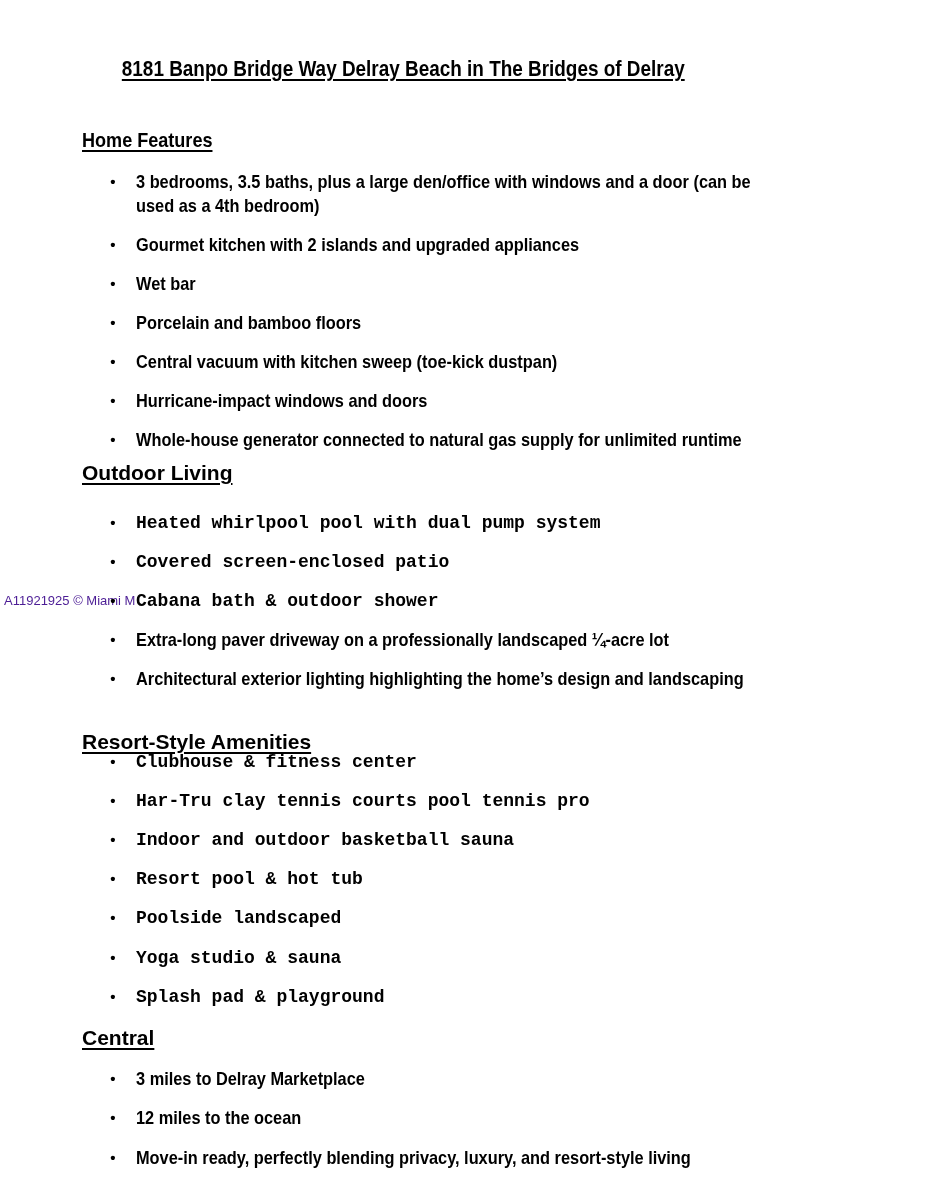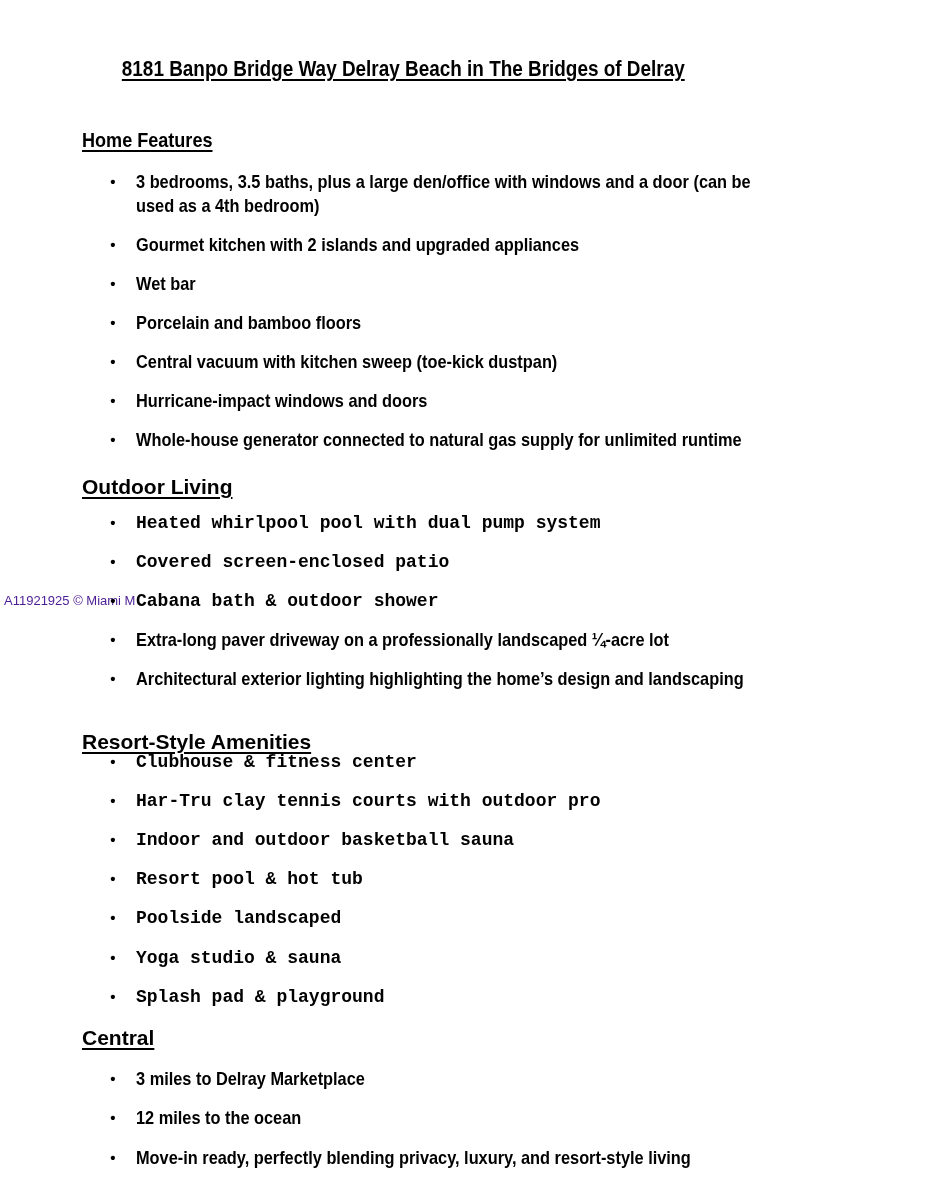--- a/index.html
+++ b/index.html
@@ -128,21 +128,21 @@
   </div>
   <div class="item narrow" style="top:389px;">
     <span class="bullet">•</span>
     <span class="text">Hurricane-impact windows and doors</span>
   </div>
   <div class="item narrow" style="top:428px;">
     <span class="bullet">•</span>
     <span class="text">Whole-house generator connected to natural gas supply for unlimited runtime</span>
   </div>
 
-  <div class="section-heading" style="top:474px;">Outdoor Living</div>
+  <div class="section-heading" style="top:460px;">Outdoor Living</div>
 
   <div class="item wide" style="top:511px;">
     <span class="bullet">•</span>
     <span class="text">Heated whirlpool pool with dual pump system</span>
   </div>
   <div class="item wide" style="top:550px;">
     <span class="bullet">•</span>
     <span class="text">Covered screen-enclosed patio</span>
   </div>
   <div class="item wide" style="top:589px;">
@@ -159,21 +159,21 @@
   </div>
 
   <div class="section-heading" style="top:729px;">Resort-Style Amenities</div>
 
   <div class="item wide" style="top:750px;">
     <span class="bullet">•</span>
     <span class="text">Clubhouse &amp; fitness center</span>
   </div>
   <div class="item wide" style="top:789px;">
     <span class="bullet">•</span>
-    <span class="text">Har-Tru clay tennis courts with outdoor pro</span>
+    <span class="text">Har-Tru clay tennis courts pool tennis pro</span>
   </div>
   <div class="item wide" style="top:828px;">
     <span class="bullet">•</span>
     <span class="text">Indoor and outdoor basketball sauna</span>
   </div>
   <div class="item wide" style="top:867px;">
     <span class="bullet">•</span>
     <span class="text">Resort pool &amp; hot tub</span>
   </div>
   <div class="item wide" style="top:906px;">

